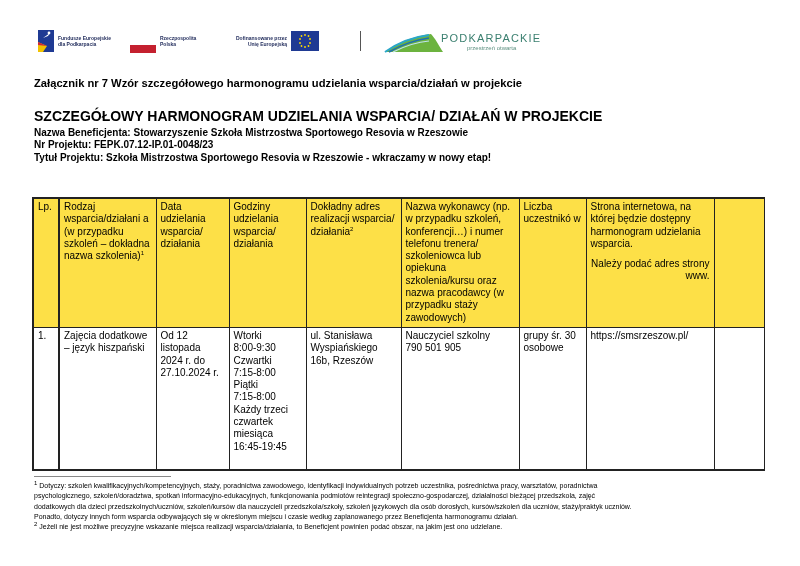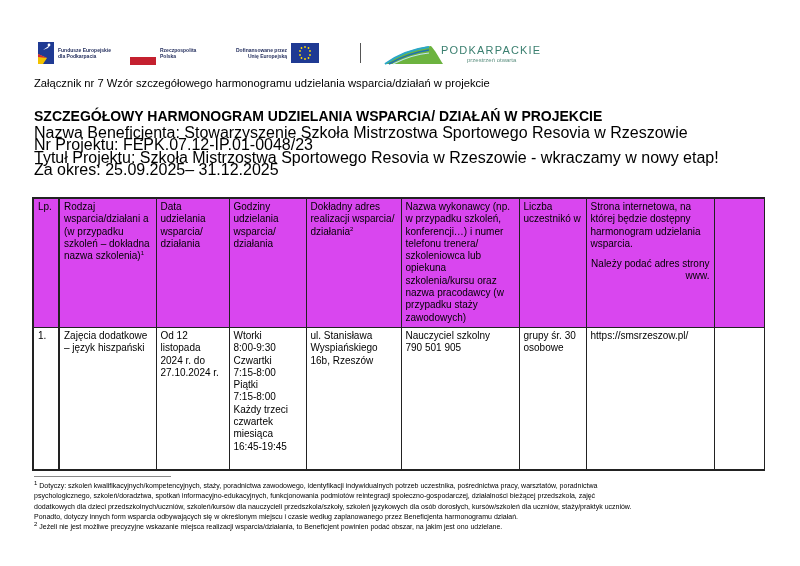--- a/index.html
+++ b/index.html
@@ -1,39 +1,39 @@
 <!DOCTYPE html>
 <html><head>
 <meta charset="utf-8">
 <style>
   html, body { margin: 0; padding: 0; background: #ffffff; }
   body { width: 800px; height: 566px; position: relative; overflow: hidden;
          font-family: "Liberation Sans", sans-serif; color: #000; }
 
-  .logos { position: absolute; top: 40px; left: 38px; height: 26px; width: 480px; }
+  .logos { position: absolute; top: 28px; left: 38px; height: 26px; width: 480px; }
   .logo { position: absolute; top: 0; height: 26px; display: flex; align-items: center; }
   .logo-small-text { font-size: 5px; line-height: 6px; font-weight: bold; color: #1f2a5a; }
   .fe-mark { width: 16px; height: 22px; position: relative; margin-right: 4px; }
   .pl-flag { width: 26px; height: 16px; display: flex; flex-direction: column; margin-right: 4px; margin-top: 8px; }
   .pl-flag .w { height: 50%; background: #fff; }
   .pl-flag .r { height: 50%; background: #c4202f; }
   .eu-flag { width: 28px; height: 20px; background: #1f3a93; position: relative; margin-left: 4px; }
   .eu-flag svg { position: absolute; left: 0; top: 0; }
   .v-sep { position: absolute; left: 322px; top: 3px; width: 1px; height: 20px; background: #555; }
   .podk { position: absolute; left: 345px; top: 0; height: 26px; width: 170px; }
   .podk-name { position: absolute; left: 58px; top: 4px; font-size: 11px; letter-spacing: 1.2px; color: #3a7f6f; }
   .podk-sub { position: absolute; left: 84px; top: 17px; font-size: 6px; color: #5b8f7f; }
 
-  .title1 { position: absolute; left: 34px; top: 77px; font-size: 11.2px; font-weight: normal; white-space: nowrap; }
+  .title1 { position: absolute; left: 34px; top: 77px; font-size: 11.2px; font-weight: bold; white-space: nowrap; }
   .title2 { position: absolute; left: 34px; top: 108px; font-size: 14px; font-weight: bold; white-space: nowrap; }
-  .meta { position: absolute; left: 34px; top: 127px; font-size: 16px; font-weight: normal; line-height: 12.3px; white-space: nowrap; }
+  .meta { position: absolute; left: 34px; top: 127px; font-size: 10px; font-weight: bold; line-height: 12.3px; white-space: nowrap; }
 
   table.harm { position: absolute; left: 32px; top: 197px; border-collapse: collapse; table-layout: fixed; width: 731px; }
   table.harm td { border: 1px solid #222; vertical-align: top; font-size: 10px; line-height: 12.3px; padding: 2px 4px; }
-  table.harm tr.head td { background: #d946ef; height: 124px; }
+  table.harm tr.head td { background: #fde047; height: 124px; }
   table.harm tr.row td { background: #ffffff; height: 137px; }
   table.harm td.thick-l { border-left: 2px solid #222; }
   table.harm tr.head td { border-top: 2px solid #222; }
   table.harm tr.row td { border-bottom: 2px solid #222; }
   table.harm td .p2 { margin-top: 8px; text-align: right; }
   sup { font-size: 6px; line-height: 0; vertical-align: super; }
 
   .fn-rule { position: absolute; left: 34px; top: 476px; width: 137px; height: 1px; background: #888; }
   .footnotes { position: absolute; left: 34px; top: 481px; width: 740px; font-size: 7px; line-height: 10.3px; white-space: nowrap; }
 </style>
@@ -104,21 +104,20 @@
     <div class="podk-sub">przestrzeń otwarta</div>
   </div>
 </div>
 
 <div class="title1">Załącznik nr 7 Wzór szczegółowego harmonogramu udzielania wsparcia/działań w projekcie</div>
 <div class="title2">SZCZEGÓŁOWY HARMONOGRAM UDZIELANIA WSPARCIA/ DZIAŁAŃ W PROJEKCIE</div>
 <div class="meta">
   <div>Nazwa Beneficjenta: Stowarzyszenie Szkoła Mistrzostwa Sportowego Resovia w Rzeszowie</div>
   <div>Nr Projektu: FEPK.07.12-IP.01-0048/23</div>
   <div>Tytuł Projektu: Szkoła Mistrzostwa Sportowego Resovia w Rzeszowie - wkraczamy w nowy etap!</div>
-  <div>Za okres: 25.09.2025– 31.12.2025</div>
 </div>
 
 <table class="harm">
   <colgroup>
     <col style="width:26px">
       <col style="width:97px">
       <col style="width:73px">
       <col style="width:77px">
     <col style="width:95px">
       <col style="width:118px">

